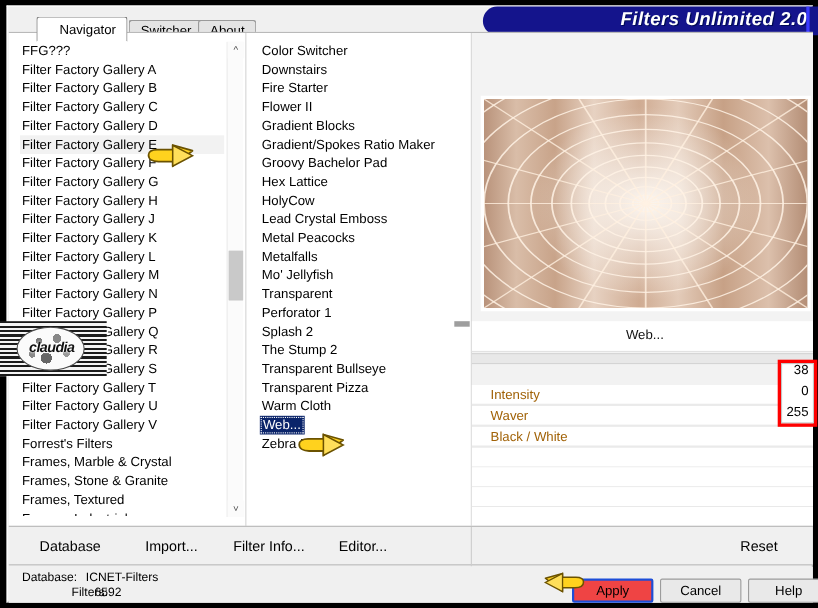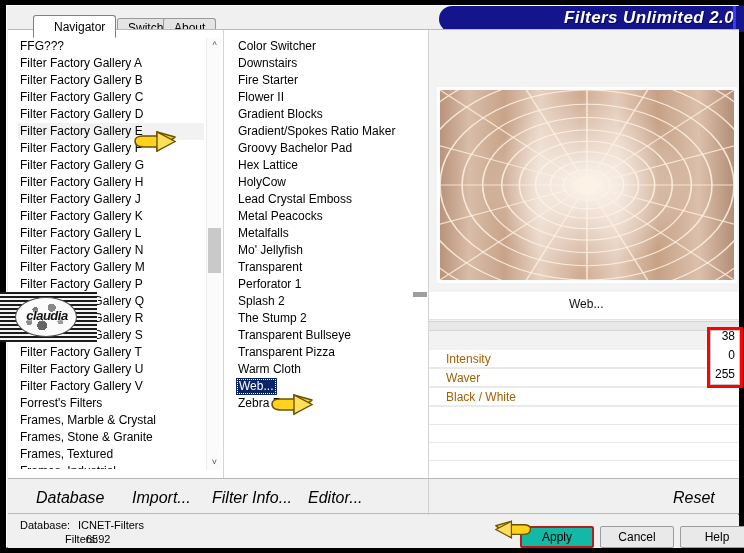--- a/index.html
+++ b/index.html
@@ -353,24 +353,23 @@
     position: absolute;
     left: 1px; top: 472px;
     width: 731px; height: 36px;
     background: #f0f0f0;
     border-top: 1px solid #b8b8b8;
     border-bottom: 1px solid #b8b8b8;
   }
   .tb-btn {
     position: absolute;
     top: 10px;
-    font-size: 16px;
+    font-size: 13px;
     color: #000;
     white-space: nowrap;
-    font-style: italic;
   }
   .tb-sep {
     position: absolute;
     left: 420px; top: 0px;
     width: 1px; height: 36px;
     background: #cdcdcd;
   }
 
   
   .statusbar {
@@ -397,22 +396,22 @@
     width: 74px;
     background: #e9e9e9;
     border: 1px solid #9c9c9c;
     border-radius: 2px;
     font-size: 12px;
     color: #000;
     text-align: center;
     line-height: 20px;
   }
   .dlg-btn.primary {
-    background: #14b8a6;
-    border: 2px solid #b91c1c;
+    background: #ef4444;
+    border: 2px solid #1d4ed8;
     line-height: 18px;
   }
   #btn-apply  { left: 512px; }
   #btn-cancel { left: 592px; }
   #btn-help   { left: 672px; }
 
   
   .hand {
     position: absolute;
     z-index: 60;
@@ -433,21 +432,21 @@
     </div>
     <div class="banner-edge"></div>
 
     <div class="tabstrip">
       <div class="tab active" style="left:26px;">
         <span>Navigator</span>
       </div>
       <div class="tab" style="left:110px;">
         <span>Switcher</span>
       </div>
-      <div class="tab" style="left:156px;">
+      <div class="tab" style="left:173px;">
         <span>About</span>
       </div>
     </div>
 
     <div class="content">
 
       <div class="panel-divider" id="div1"></div>
       <div class="panel-divider" id="div2"></div>
 
       <div class="listpanel" id="nav-list">
@@ -456,22 +455,22 @@
           <div class="list-item">Filter Factory Gallery B</div>
           <div class="list-item">Filter Factory Gallery C</div>
           <div class="list-item">Filter Factory Gallery D</div>
           <div class="list-item hover-row">Filter Factory Gallery E</div>
           <div class="list-item">Filter Factory Gallery F</div>
           <div class="list-item">Filter Factory Gallery G</div>
           <div class="list-item">Filter Factory Gallery H</div>
           <div class="list-item">Filter Factory Gallery J</div>
           <div class="list-item">Filter Factory Gallery K</div>
           <div class="list-item">Filter Factory Gallery L</div>
+          <div class="list-item">Filter Factory Gallery M</div>
           <div class="list-item">Filter Factory Gallery N</div>
-          <div class="list-item">Filter Factory Gallery M</div>
           <div class="list-item">Filter Factory Gallery P</div>
           <div class="list-item">Filter Factory Gallery Q</div>
           <div class="list-item">Filter Factory Gallery R</div>
           <div class="list-item">Filter Factory Gallery S</div>
           <div class="list-item">Filter Factory Gallery T</div>
           <div class="list-item">Filter Factory Gallery U</div>
           <div class="list-item">Filter Factory Gallery V</div>
           <div class="list-item">Forrest's Filters</div>
           <div class="list-item">Frames, Marble &amp; Crystal</div>
           <div class="list-item">Frames, Stone &amp; Granite</div>

